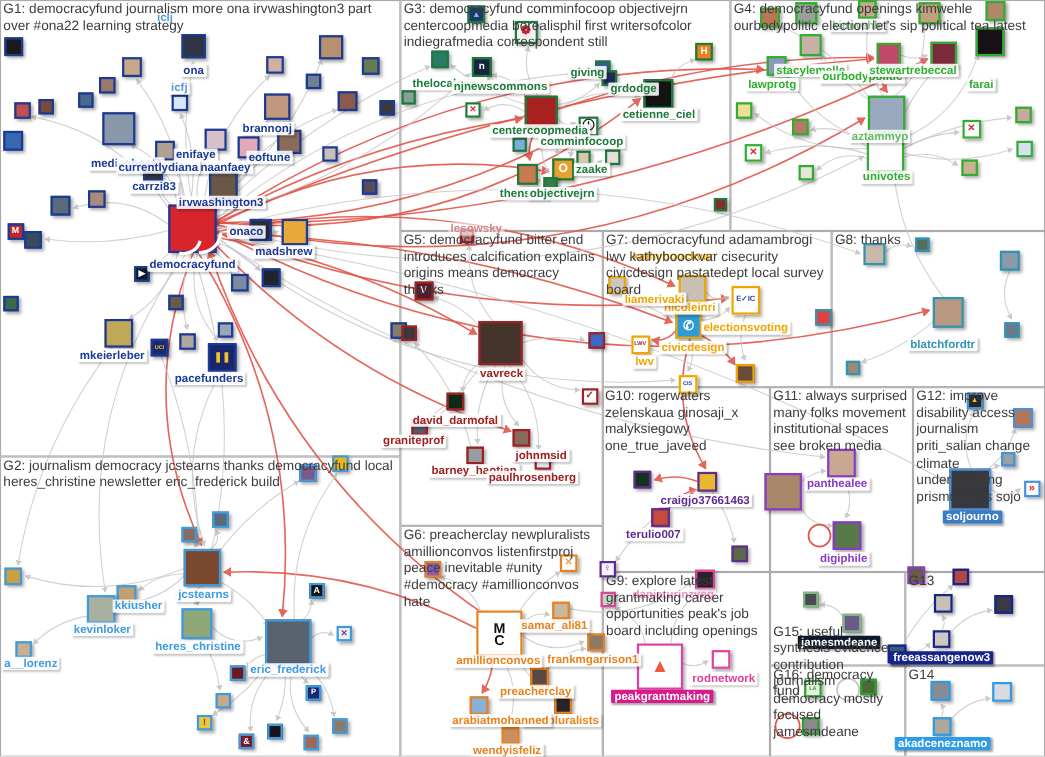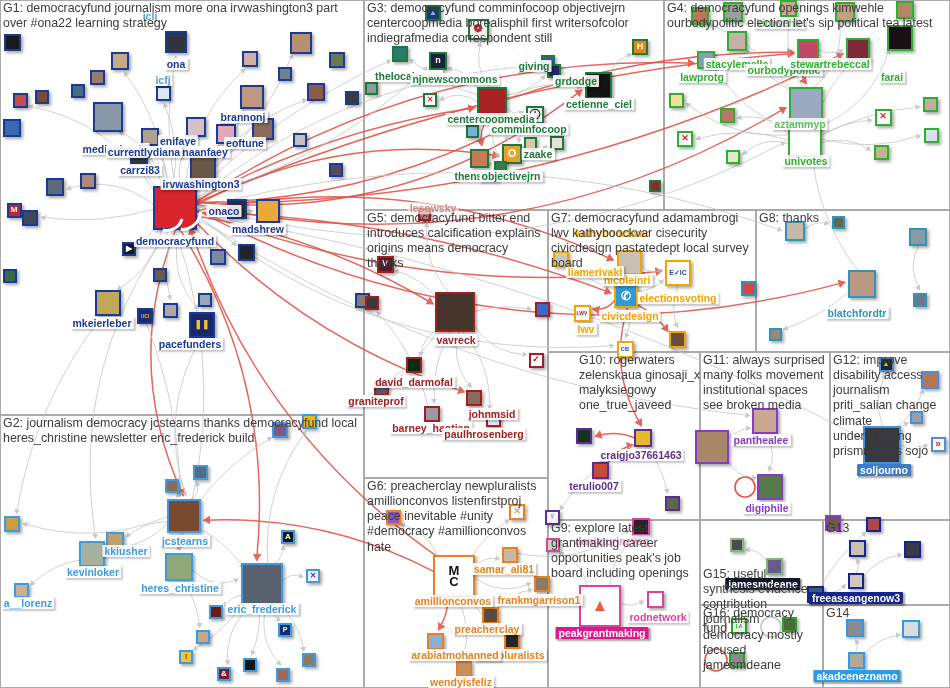--- a/index.html
+++ b/index.html
@@ -223,21 +223,21 @@
       <div class="gheader" style="left: 664px; top: 0px; width: 278px;">G4: democracyfund openings kimwehle ourbodypolitic election let's sip political tea latest</div>
       <div class="gbox" style="left: 364px; top: 210px; width: 184px; height: 268px;"></div>
       <div class="gheader" style="left: 364px; top: 210px; width: 176px;">G5: democracyfund bitter end introduces calcification explains origins means democracy thanks</div>
       <div class="gbox" style="left: 364px; top: 478px; width: 184px; height: 210px;"></div>
       <div class="gheader" style="left: 364px; top: 478px; width: 176px;">G6: preacherclay newpluralists amillionconvos listenfirstproj peace inevitable #unity #democracy #amillionconvos hate</div>
       <div class="gbox" style="left: 548px; top: 210px; width: 208px; height: 142px;"></div>
       <div class="gheader" style="left: 548px; top: 210px; width: 200px;">G7: democracyfund adamambrogi lwv kathyboockvar cisecurity civicdesign pastatedept local survey board</div>
       <div class="gbox" style="left: 756px; top: 210px; width: 194px; height: 142px;"></div>
       <div class="gheader" style="left: 756px; top: 210px; width: 186px;">G8: thanks</div>
       <div class="gbox" style="left: 548px; top: 352px; width: 152px; height: 168px;"></div>
-      <div class="gheader" style="left: 576px; top: 352px; width: 144px;">G10: rogerwaters zelenskaua ginosaji_x malyksiegowy one_true_javeed</div>
+      <div class="gheader" style="left: 547px; top: 352px; width: 144px;">G10: rogerwaters zelenskaua ginosaji_x malyksiegowy one_true_javeed</div>
       <div class="gbox" style="left: 700px; top: 352px; width: 130px; height: 168px;"></div>
       <div class="gheader" style="left: 700px; top: 352px; width: 122px;">G11: always surprised many folks movement institutional spaces see broken media</div>
       <div class="gbox" style="left: 830px; top: 352px; width: 120px; height: 168px;"></div>
       <div class="gheader" style="left: 830px; top: 352px; width: 112px;">G12: improve disability access journalism priti_salian change climate understanding prismreports sojo</div>
       <div class="gbox" style="left: 548px; top: 520px; width: 152px; height: 168px;"></div>
       <div class="gheader" style="left: 548px; top: 520px; width: 144px;">G9: explore latest grantmaking career opportunities peak's job board including openings</div>
       <div class="gbox" style="left: 700px; top: 520px; width: 123px; height: 85px;"></div>
       <div class="gheader" style="left: 700px; top: 520px; width: 115px; margin-top: 46px;">G15: useful synthesis evidence contribution journalism democracy mostly focused jamesmdeane</div>
       <div class="gbox" style="left: 823px; top: 520px; width: 127px; height: 85px;"></div>
       <div class="gheader" style="left: 823px; top: 520px; width: 119px;">G13</div>

